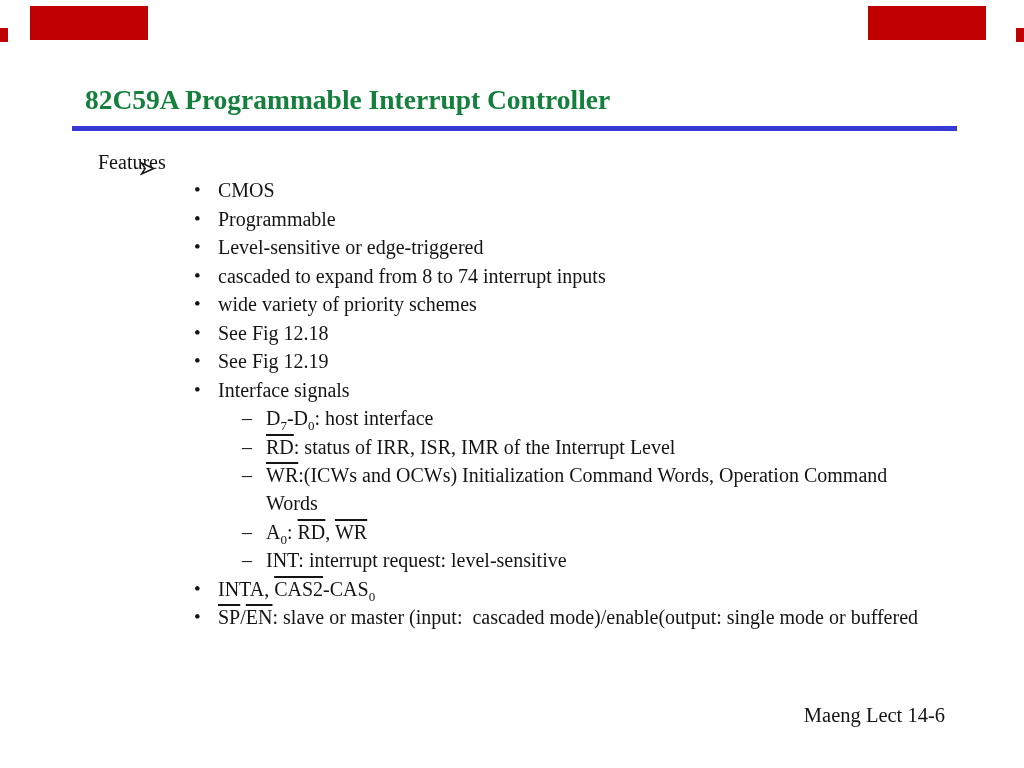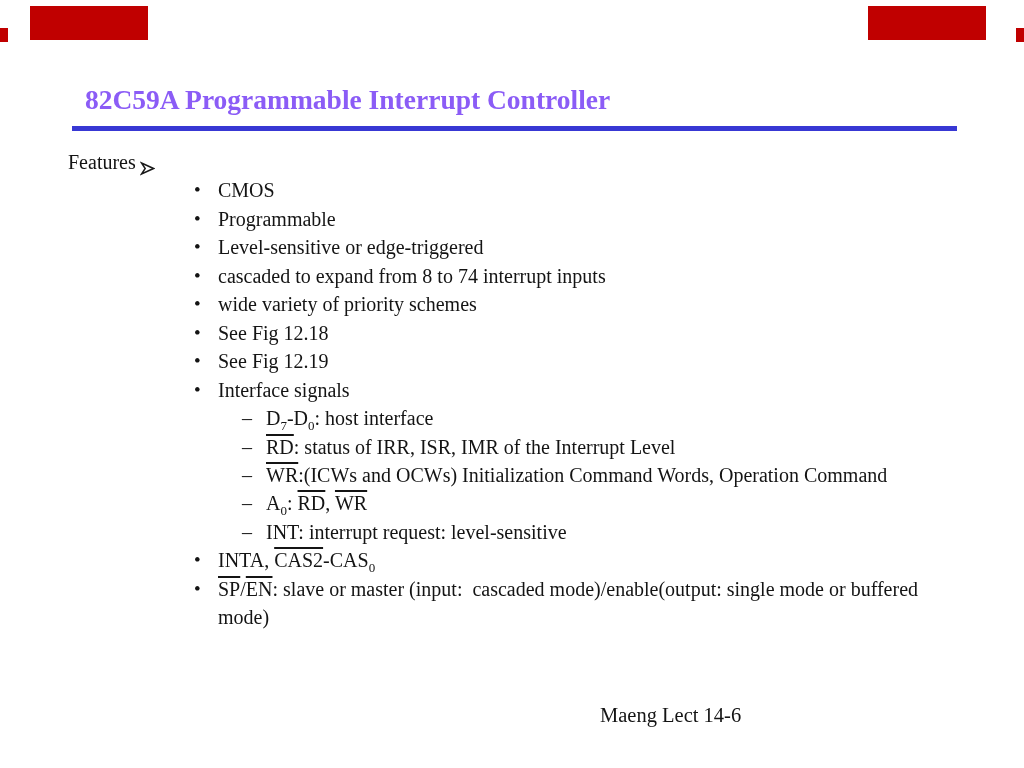--- a/index.html
+++ b/index.html
@@ -15,57 +15,57 @@
   .edge-tab.left{left:0;}
   .edge-tab.right{left:1016px;}
 
   .title{position:absolute;left:85px;top:84px;margin:0;
          font-size:27.5px;font-weight:bold;letter-spacing:0px;white-space:pre;}
   .rule{position:absolute;left:72px;top:126px;width:885px;height:5px;}
 
   .content{position:absolute;left:0;top:148px;width:1024px;}
   .row{position:relative;font-size:20px;line-height:28.45px;white-space:pre;}
   .bullet{position:absolute;top:0;}
-  .lv1{padding-left:68px;}  .lv1 .bullet{left:140px;top:7px;}
+  .lv1{padding-left:98px;}  .lv1 .bullet{left:140px;top:7px;}
   .lv2{padding-left:218px;}  .lv2 .bullet{left:194px;font-size:19px;}
   .lv3{padding-left:266px;}  .lv3 .bullet{left:242px;}
   sub{font-size:13px;line-height:0;position:relative;top:5px;vertical-align:baseline;}
   .ov{text-decoration:overline;text-decoration-thickness:1.6px;}
 
   .footer{position:absolute;left:600px;top:701px;width:345px;
-          text-align:left;font-size:20.5px;line-height:28px;white-space:pre;}
+          text-align:right;font-size:20.5px;line-height:28px;white-space:pre;}
 </style>
 </head>
 <body style="color: rgb(20, 20, 20);">
 
 <div class="slide">
   <div class="corner-block left" style="background: rgb(192, 0, 0);"></div>
   <div class="corner-block right" style="background: rgb(192, 0, 0);"></div>
   <div class="edge-tab left" style="background: rgb(192, 0, 0);"></div>
   <div class="edge-tab right" style="background: rgb(192, 0, 0);"></div>
 
-  <h1 class="title" style="color: #8b5cf6;">82C59A Programmable Interrupt Controller</h1>
+  <h1 class="title" style="color: #15803d;">82C59A Programmable Interrupt Controller</h1>
   <div class="rule" style="background: rgb(56, 56, 212);"></div>
 
   <div class="content" id="content">
       <div class="row lv1"><span class="bullet"><svg width="15" height="15" viewBox="0 0 15 15" aria-hidden="true">
             <path d="M1.5 2 L13.5 7.5 L1.5 13 L5.2 7.5 Z" fill="#ffffff" stroke="#1a1a1a" stroke-width="1.5" stroke-linejoin="miter"></path>
           </svg></span>Features</div>
       <div class="row lv2"><span class="bullet">•</span>CMOS</div>
       <div class="row lv2"><span class="bullet">•</span>Programmable</div>
       <div class="row lv2"><span class="bullet">•</span>Level-sensitive or edge-triggered</div>
       <div class="row lv2"><span class="bullet">•</span>cascaded to expand from 8 to 74 interrupt inputs</div>
       <div class="row lv2"><span class="bullet">•</span>wide variety of priority schemes</div>
       <div class="row lv2"><span class="bullet">•</span>See Fig 12.18</div>
       <div class="row lv2"><span class="bullet">•</span>See Fig 12.19</div>
       <div class="row lv2"><span class="bullet">•</span>Interface signals</div>
       <div class="row lv3"><span class="bullet">–</span>D<sub>7</sub>-D<sub>0</sub>: host interface</div>
       <div class="row lv3"><span class="bullet">–</span><span class="ov">RD</span>: status of IRR, ISR, IMR of the Interrupt Level</div>
       <div class="row lv3"><span class="bullet">–</span><span class="ov">WR</span>:(ICWs and OCWs) Initialization Command Words, Operation Command</div>
+      <div class="row lv3 cont">Words</div>
       <div class="row lv3"><span class="bullet">–</span>A<sub>0</sub>: <span class="ov">RD</span>, <span class="ov">WR</span></div>
       <div class="row lv3"><span class="bullet">–</span>INT: interrupt request: level-sensitive</div>
       <div class="row lv2"><span class="bullet">•</span>INTA, <span class="ov">CAS2</span>-CAS<sub>0</sub></div>
       <div class="row lv2"><span class="bullet">•</span><span class="ov">SP</span>/<span class="ov">EN</span>: slave or master (input:  cascaded mode)/enable(output: single mode or buffered</div>
-      <div class="row lv2 cont">mode)</div>
     </div>
 
   <div class="footer">Maeng Lect 14-6</div>
 </div>
 
 </body></html>

